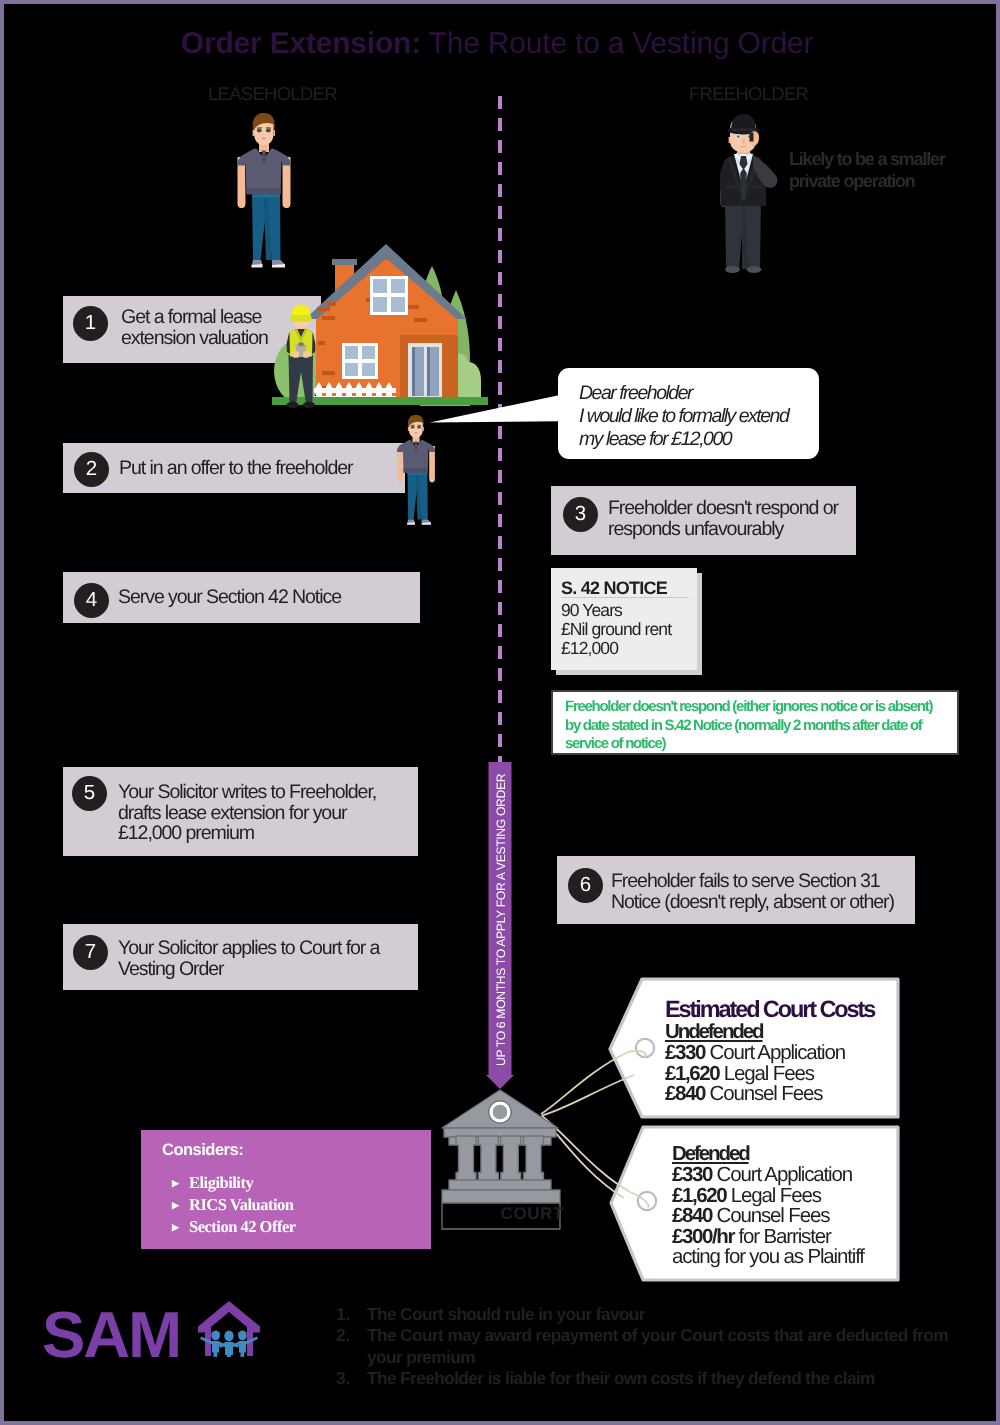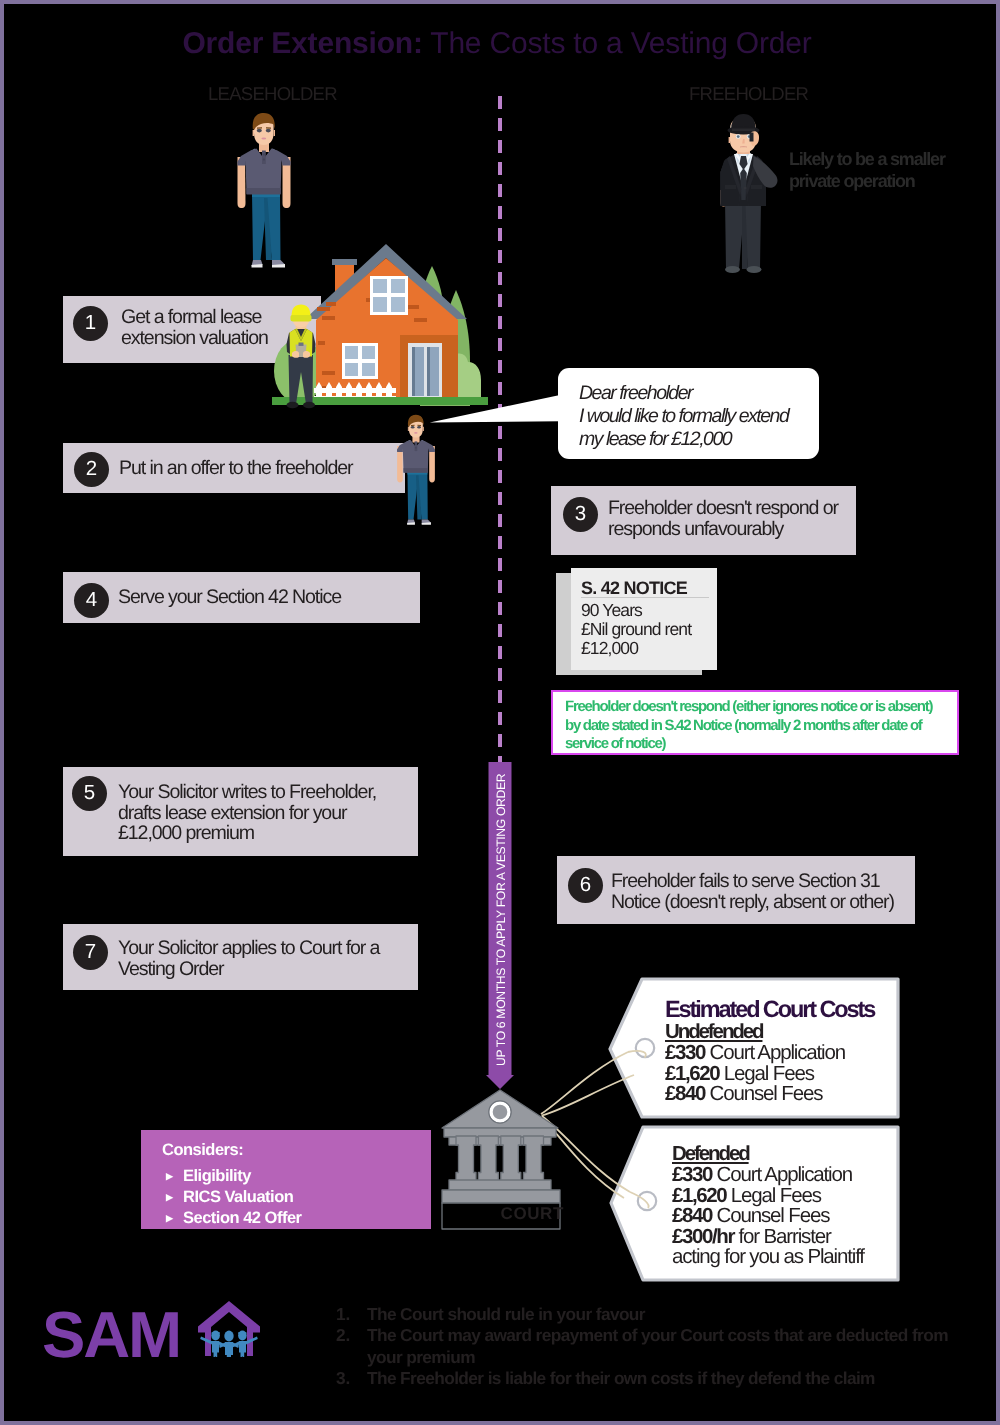--- a/index.html
+++ b/index.html
@@ -32,38 +32,38 @@
   .steptext{position:absolute;color:#231f20;font-size:19.6px;line-height:20.6px;letter-spacing:-1.1px;
             white-space:pre-line;}
 
   
   #bubble{left:558px;top:368px;width:261px;height:91px;background:#fff;border-radius:11px;}
   #bubble .txt{position:absolute;left:21px;top:14px;font-style:italic;font-size:19.5px;
      line-height:23.2px;color:#231f20;white-space:pre;letter-spacing:-1.5px;}
 
   
   #s42back{left:556px;top:573px;width:146px;height:102px;background:#cfcfcf;}
-  #s42{left:571px;top:568px;width:146px;height:102px;background:#ededed;}
+  #s42{left:551px;top:568px;width:146px;height:102px;background:#ededed;}
   #s42 .hdr{position:absolute;left:10px;top:10px;font-size:18px;font-weight:bold;color:#231f20;}
   #s42 .rule{position:absolute;left:10px;top:29px;width:128px;height:1px;background:#c9c9c9;}
   #s42 .body{position:absolute;left:10px;top:33px;font-size:17.5px;line-height:18.9px;color:#231f20;
      white-space:nowrap;letter-spacing:-0.9px;}
   #s42 .hdr{letter-spacing:-0.75px;}
 
   
-  #greenbox{left:551px;top:690px;width:408px;height:65px;background:#fff;border:2px solid #d946ef;
+  #greenbox{left:551px;top:690px;width:408px;height:65px;background:#fff;border:2px solid #404040;
             box-sizing:border-box;}
   #greenbox .txt{position:absolute;left:12px;top:6px;font-size:15px;line-height:18.5px;
      font-weight:bold;color:#2dba6c;letter-spacing:-1.28px;white-space:pre-line;}
 
   
-  #considers{left:141px;top:1130px;width:290px;height:99px;background:#b663b8;}
+  #considers{left:141px;top:1130px;width:290px;height:119px;background:#b663b8;}
   #considers .ctitle{position:absolute;left:21px;top:11px;font-size:16.5px;font-weight:bold;color:#fff;
                      letter-spacing:-0.5px;}
-  #considers ul{margin:4px;padding:0;list-style:none;position:absolute;left:21px;top:32px;}
+  #considers ul{margin:10px;padding:0;list-style:none;position:absolute;left:21px;top:32px;font-family:Liberation Serif, serif;}
   #considers li{font-size:16.5px;font-weight:bold;color:#fff;line-height:21px;letter-spacing:-0.5px;
                 white-space:nowrap;}
   #considers li .bul{display:inline-block;width:17px;color:#fff;font-size:9px;vertical-align:2px;}
 
   
   .tagtitle{font-size:23.5px;font-weight:bold;color:#2d1040;letter-spacing:-2.1px;line-height:23px;}
   .tagsub{font-size:20.5px;font-weight:bold;color:#231f20;letter-spacing:-2.1px;line-height:22px;
           text-decoration:underline;text-underline-offset:1.5px;display:inline-block;}
   .tagline{font-size:20.5px;color:#231f20;letter-spacing:-1.15px;line-height:20.6px;white-space:nowrap;}
   .tagline b{letter-spacing:-1.4px;}
@@ -82,21 +82,21 @@
               letter-spacing:-0.6px;}
   #notes .n{width:31px;flex:0 0 auto;letter-spacing:0;}
   #notes .t{white-space:pre-line;}
 </style>
 </head>
 <body>
 
 <div id="page">
   <div id="pageborder"></div>
 
-  <div class="abs" id="title"><b>Order Extension:</b><span class="rest"> The Costs to a Vesting Order</span></div>
+  <div class="abs" id="title"><b>Order Extension:</b><span class="rest"> The Route to a Vesting Order</span></div>
 
   <div class="abs collabel" id="lab-left" style="left:208px;top:83px;">LEASEHOLDER</div>
   <div class="abs collabel" id="lab-right" style="left:689px;top:83px;">FREEHOLDER</div>
 
   <div class="abs" id="dashline"></div>
 
   <div class="abs" id="fh-note" style="left:789px;top:148px;width:200px;font-size:18px;
        line-height:22.4px;color:#2a2a2a;font-weight:bold;white-space:pre-line;letter-spacing:-1.2px;">Likely to be a smaller
 private operation</div>
 

